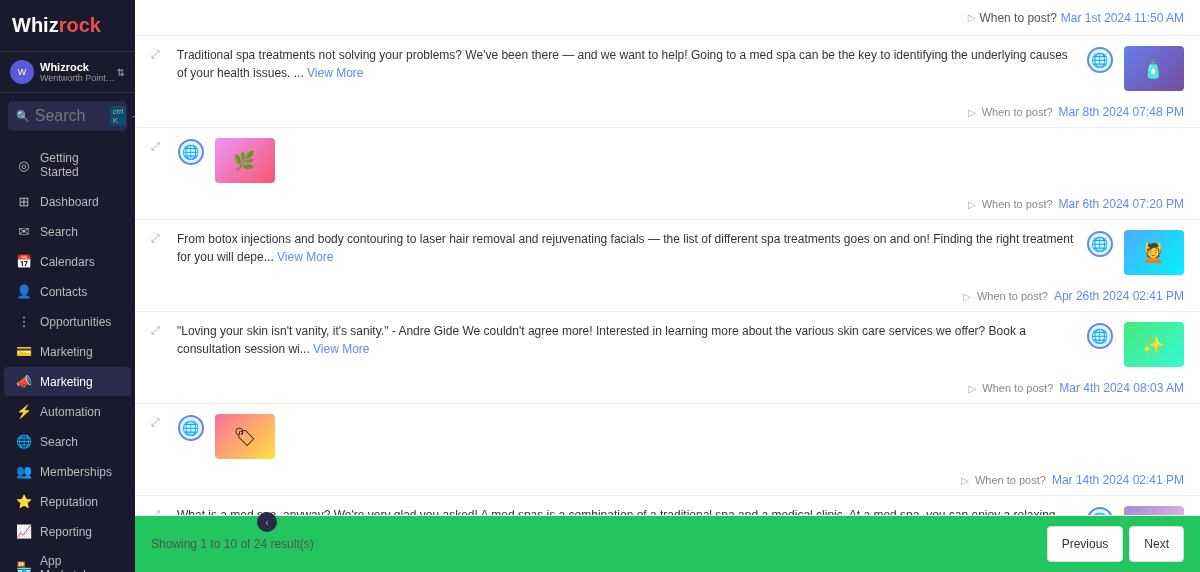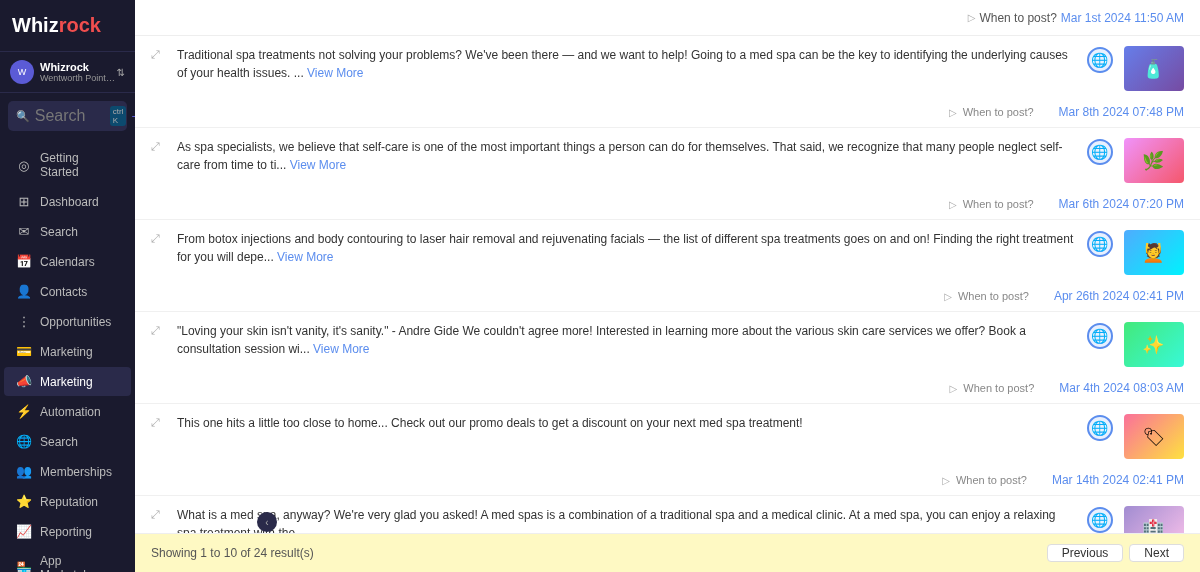--- a/index.html
+++ b/index.html
@@ -180,36 +180,35 @@
       display: flex;
       align-items: center;
       justify-content: flex-end;
       padding: 4px 16px 8px;
       gap: 6px;
       font-size: 11px;
       color: #888;
     }
     .post-meta-date {
       font-weight: 500;
-      margin-left: 19px;
     }
 
     
     .footer {
-      background: #fef9c3;
+      background: #22c55e;
       border-top: 1px solid #eee;
       padding: 10px 16px;
       display: flex;
       align-items: center;
       justify-content: space-between;
     }
     .footer-count { font-size: 12px; color: #555; }
     .pagination { display: flex; gap: 6px; }
     .page-btn {
-      padding: 1px 14px;
+      padding: 10px 14px;
       border: 1px solid #ddd;
       border-radius: 4px;
       background: white;
       font-size: 12px;
       cursor: pointer;
       color: #333;
     }
 
     
     .thumb-1 { background: linear-gradient(135deg, #667eea 0%, #764ba2 100%); }
@@ -335,23 +334,20 @@
     </div>
     <div class="post-meta">
       <span class="play-icon">▷</span>
       <span style="color:#888">When to post?</span>
       <span class="post-meta-date topbar-date">Mar 8th 2024 07:48 PM</span>
     </div>
   </div>
         <div class="post-row">
     <div class="post-content">
       <span class="post-expand">⤢</span>
-      <div class="post-text">
-        As spa specialists, we believe that self-care is one of the most important things a person can do for themselves. That said, we recognize that many people neglect self-care from time to ti...<span class="post-viewmore"> View More</span>
-      </div>
       <div class="post-globe">
         <div class="globe-icon">🌐</div>
       </div>
       <div class="post-thumbnail thumb-2">
         <span class="thumb-placeholder">🌿</span>
       </div>
     </div>
     <div class="post-meta">
       <span class="play-icon">▷</span>
       <span style="color:#888">When to post?</span>
@@ -392,23 +388,20 @@
     </div>
     <div class="post-meta">
       <span class="play-icon">▷</span>
       <span style="color:#888">When to post?</span>
       <span class="post-meta-date topbar-date">Mar 4th 2024 08:03 AM</span>
     </div>
   </div>
         <div class="post-row">
     <div class="post-content">
       <span class="post-expand">⤢</span>
-      <div class="post-text">
-        This one hits a little too close to home... Check out our promo deals to get a discount on your next med spa treatment!
-      </div>
       <div class="post-globe">
         <div class="globe-icon">🌐</div>
       </div>
       <div class="post-thumbnail thumb-5">
         <span class="thumb-placeholder">🏷</span>
       </div>
     </div>
     <div class="post-meta">
       <span class="play-icon">▷</span>
       <span style="color:#888">When to post?</span>

